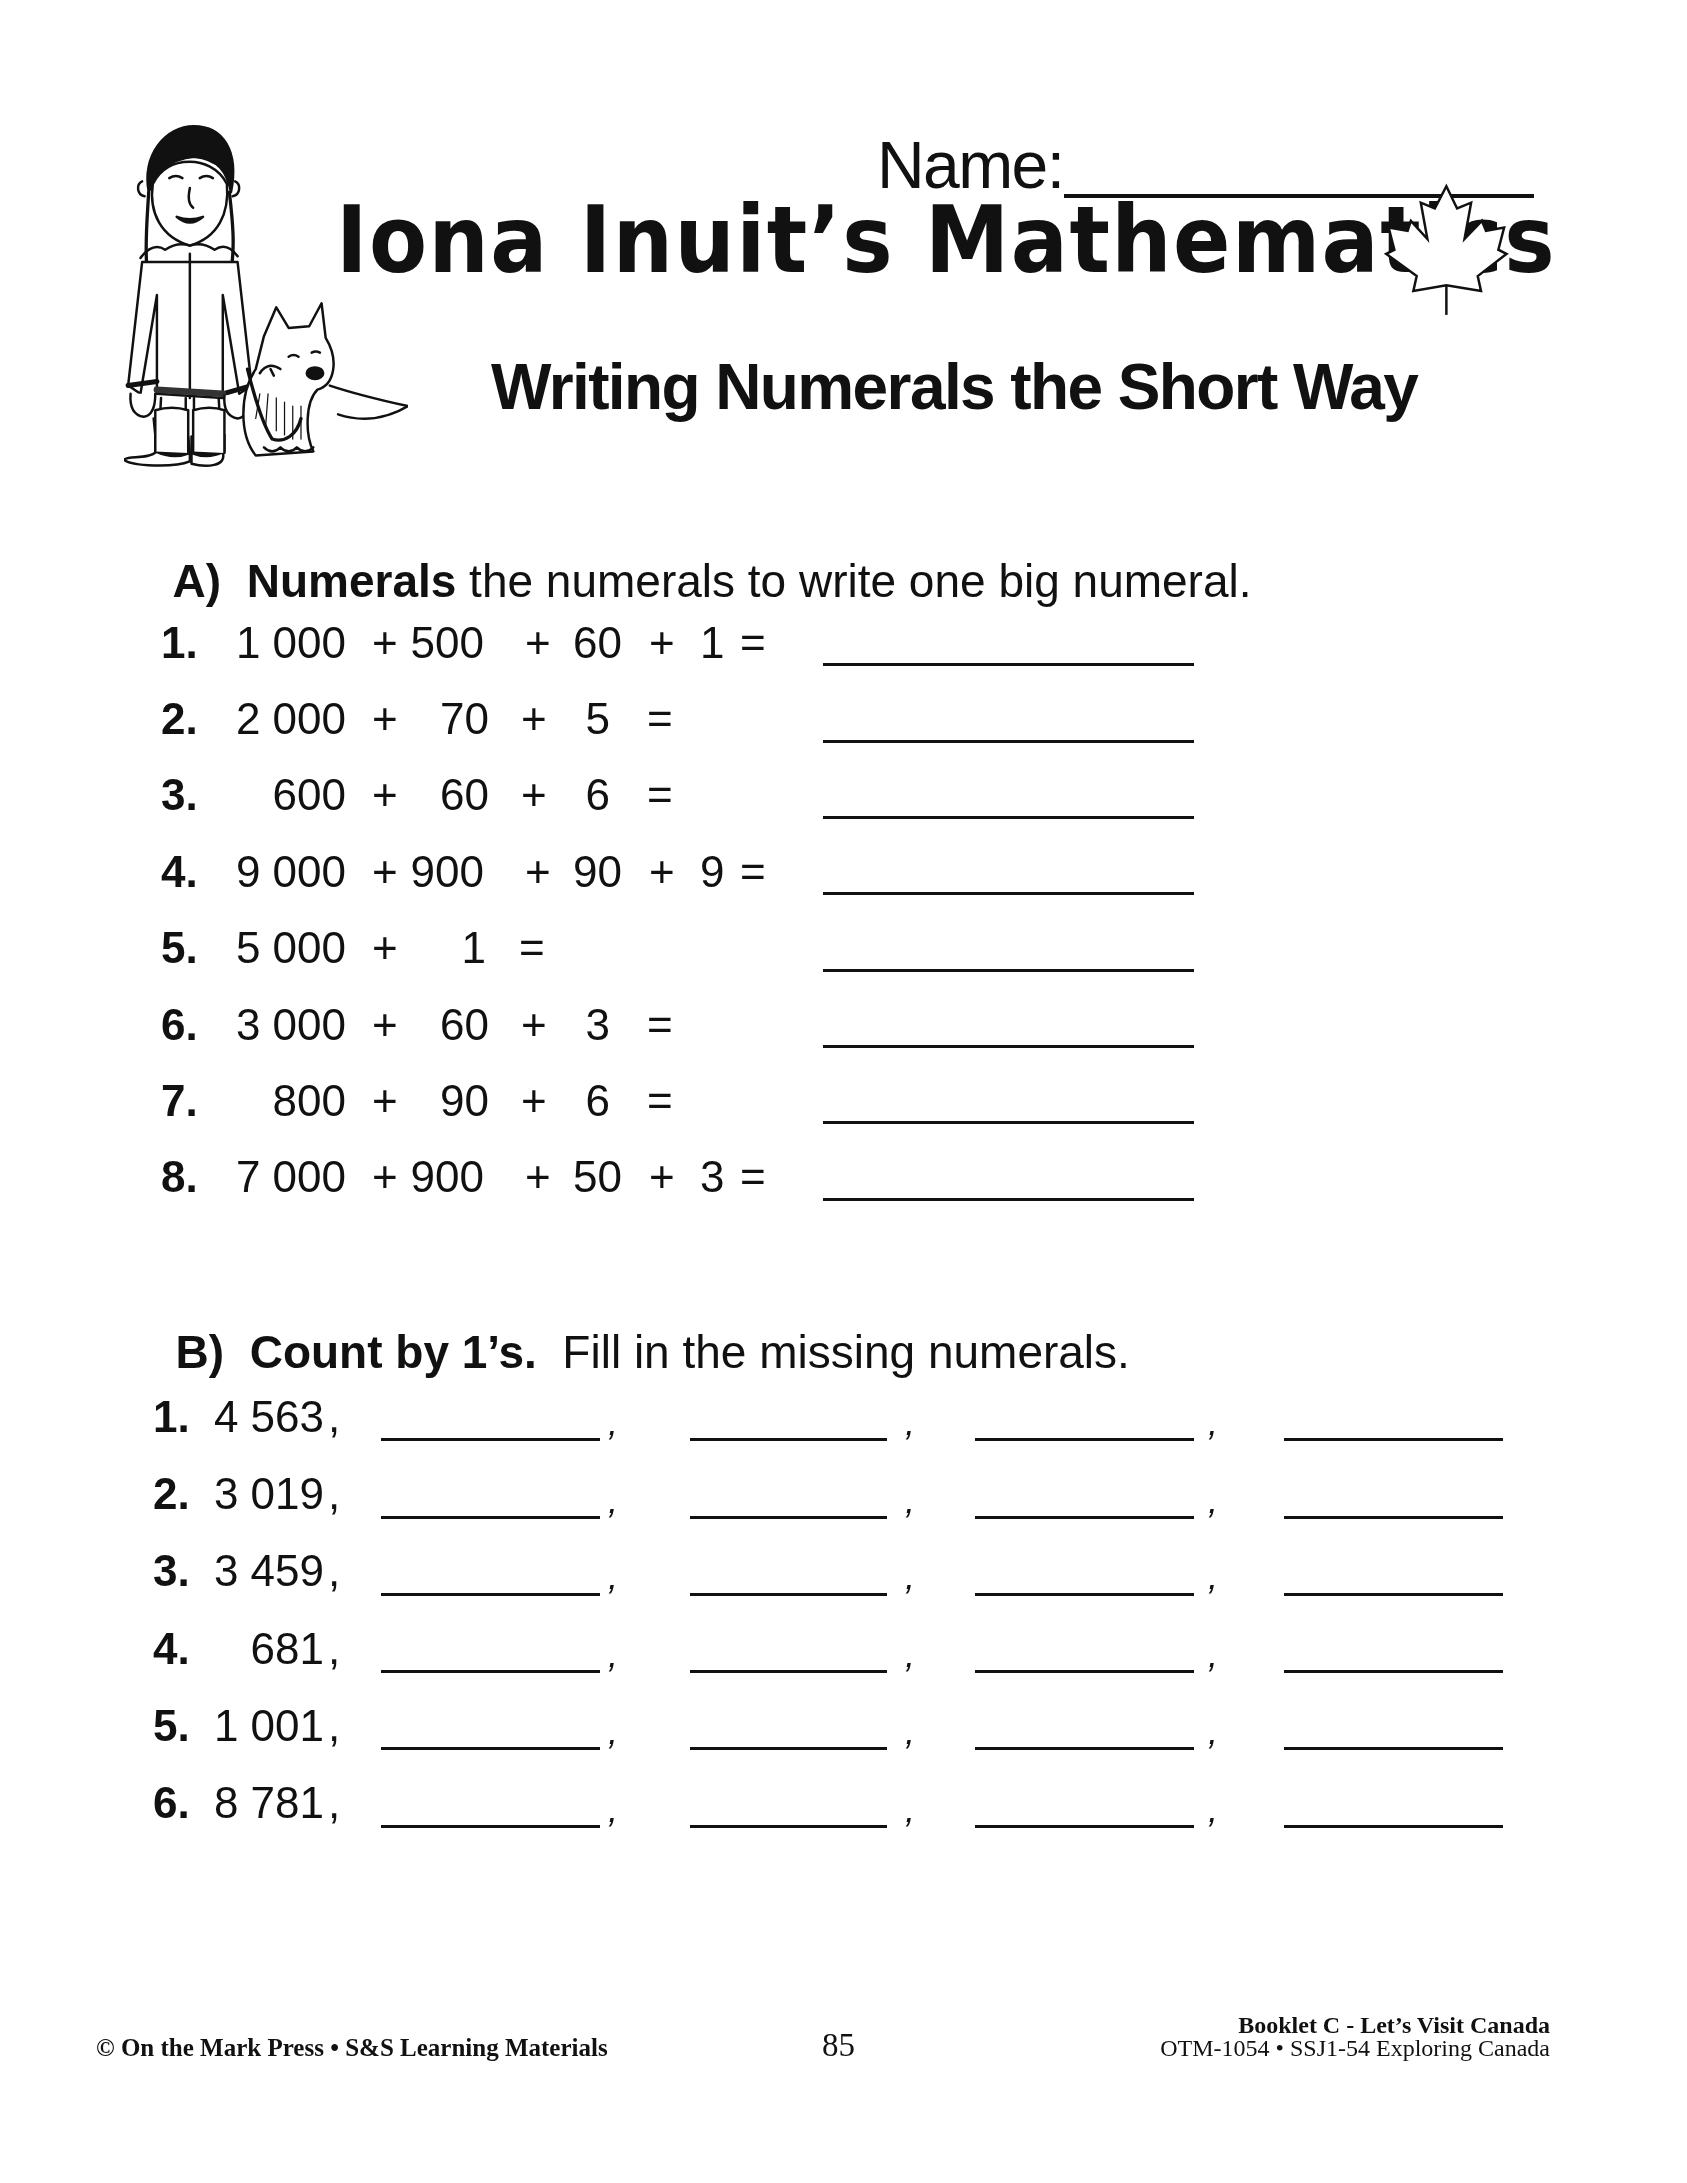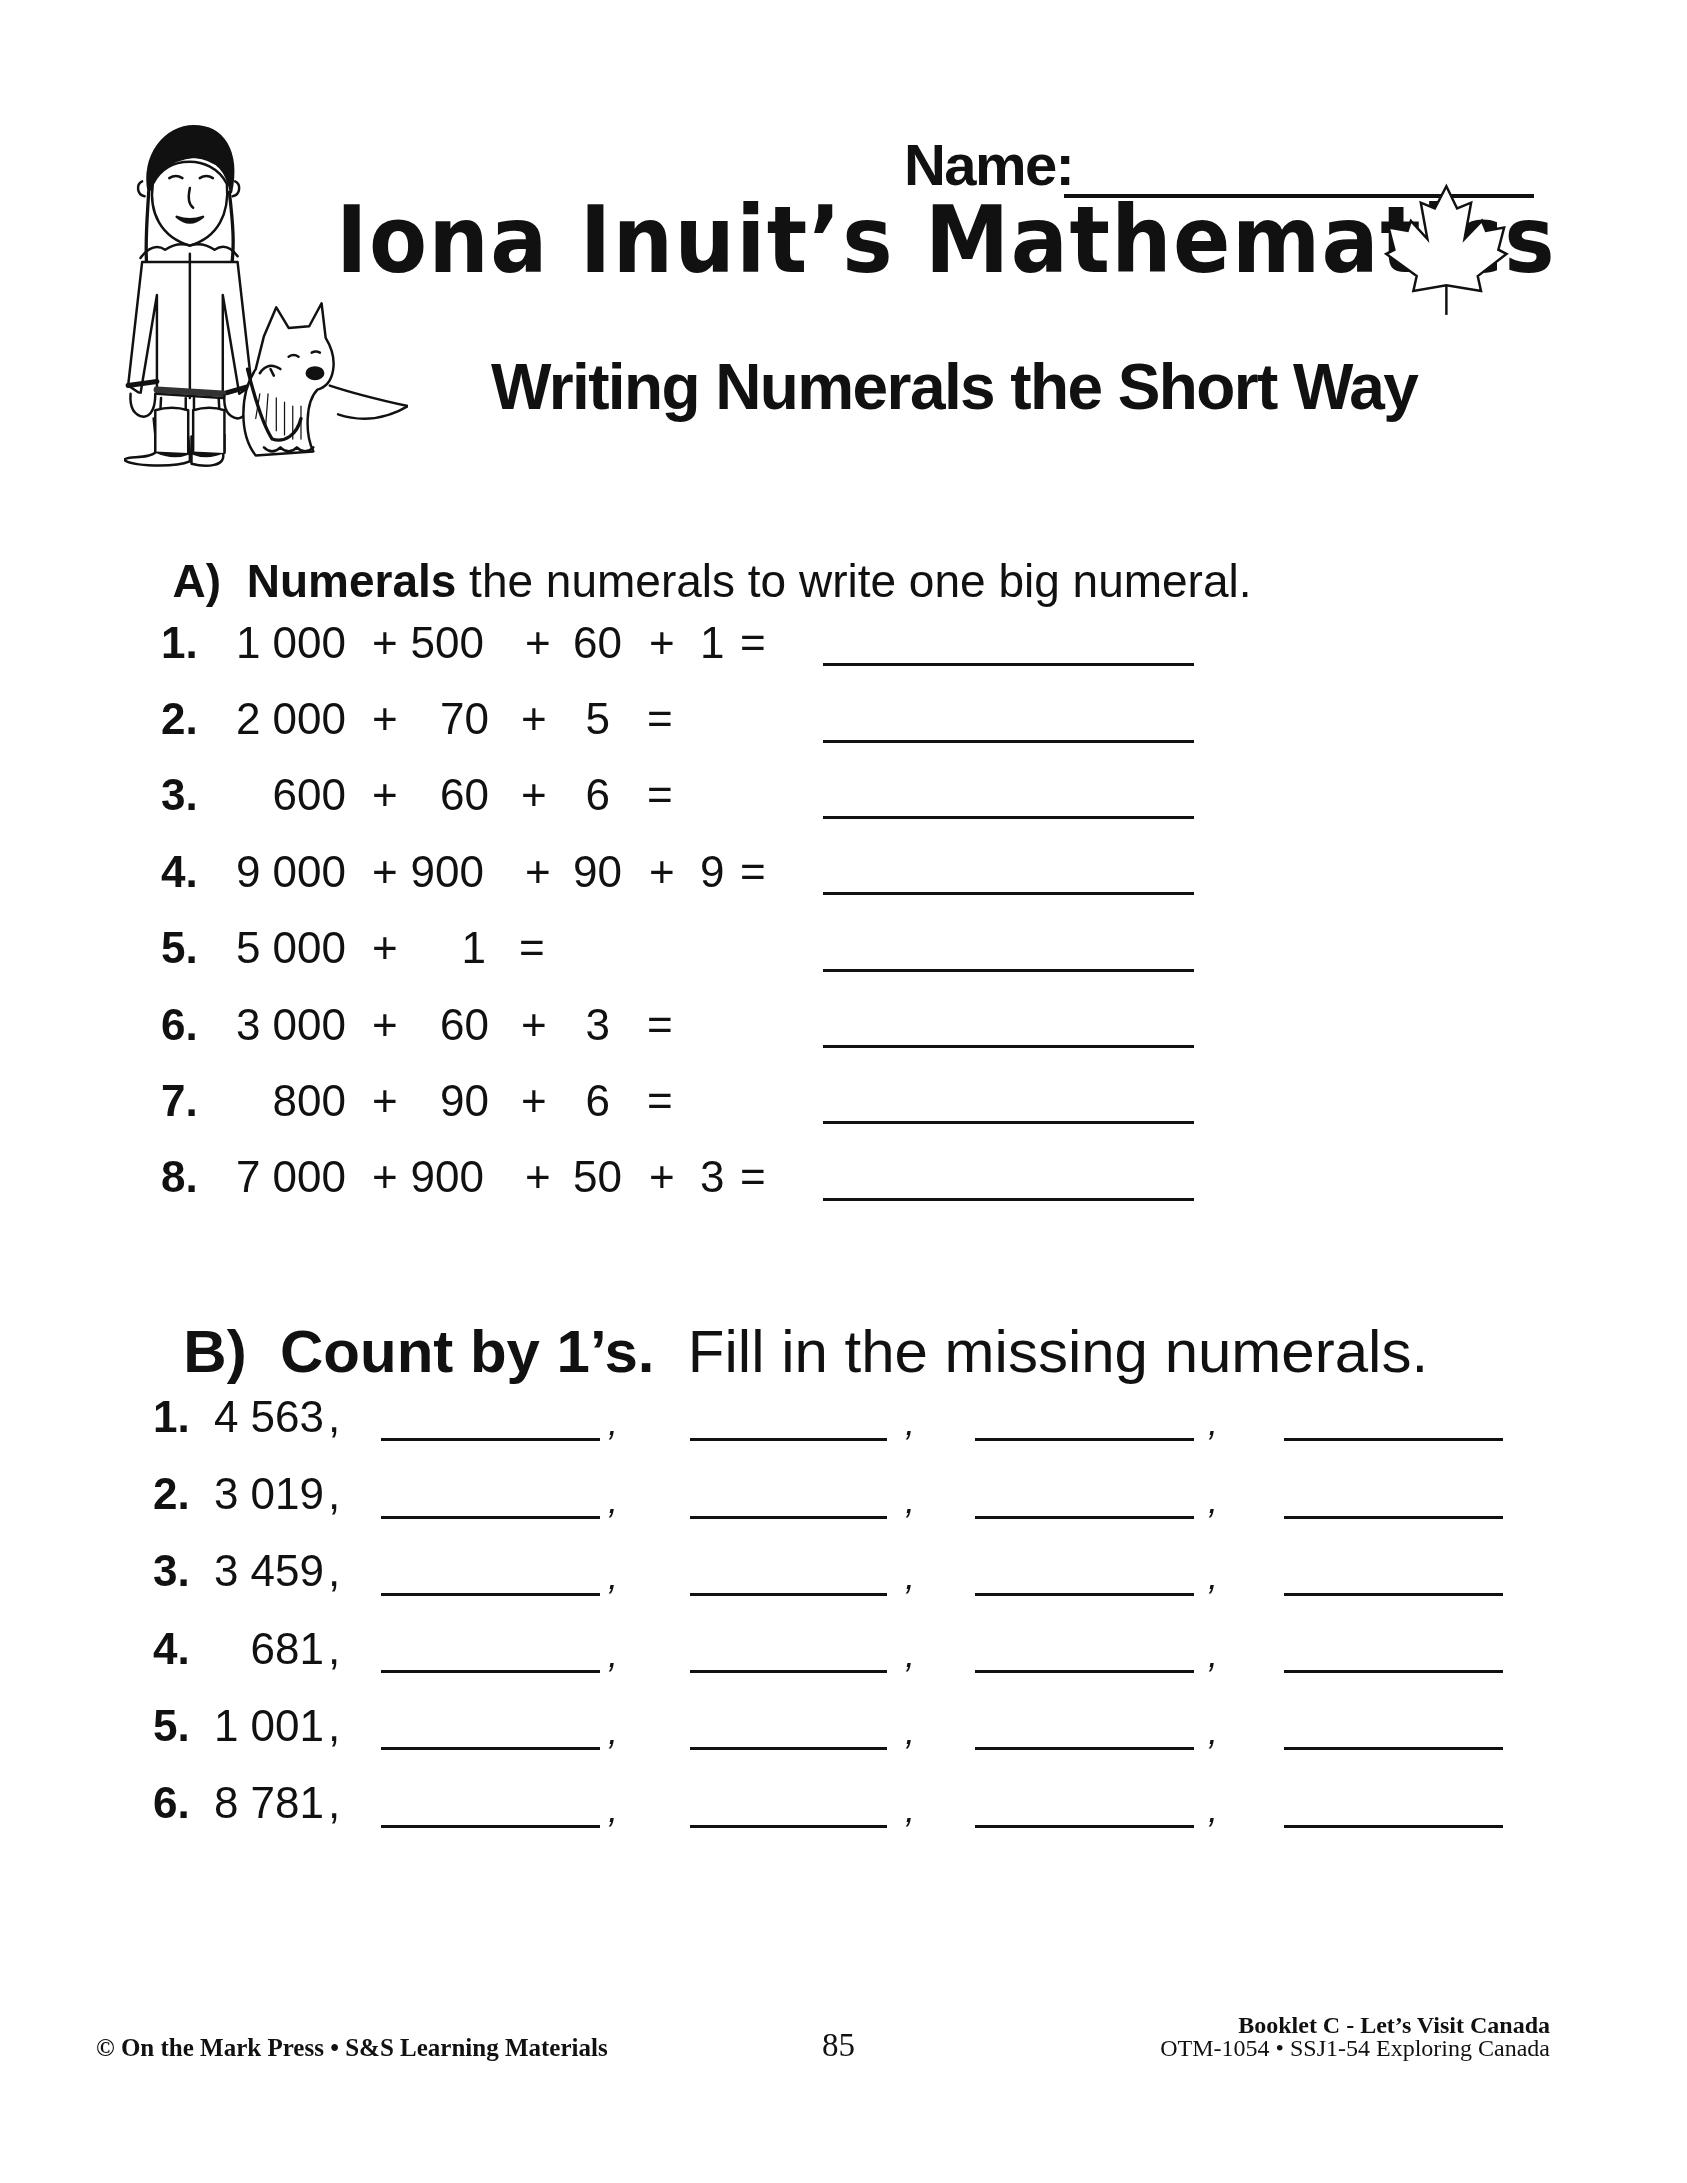--- a/index.html
+++ b/index.html
@@ -50,21 +50,21 @@
     <path d="M165 305 q10 -15 25 -5 M178 300 l4 8"></path>
     <path d="M200 285 q6 -4 12 0 M228 280 q5 -3 10 0"></path>
     <ellipse cx="232" cy="305" rx="10" ry="7" fill="#111"></ellipse>
     <path d="M250 320 C280 330 300 335 345 345 C320 360 290 365 260 355" fill="#fff"></path>
     <path d="M165 330 L160 360 M175 330 L172 370 M185 335 L185 375 M195 340 L195 380 M205 345 L205 385 M215 345 L215 385" stroke-width="1.5"></path>
     <path d="M170 395 q10 10 20 0 q10 10 20 0 q10 10 20 0"></path>
     <path d="M150 300 C160 340 170 370 180 385 C195 390 210 380 215 360" stroke-width="4"></path>
   </svg>
 </div>
 
-<div class="abs lsans" style="left:904px;top:132px;font-size:58px;font-weight:bold;letter-spacing:-1.6px;line-height:66px;">Name:</div>
+<div class="abs lsans" style="left:877px;top:132px;font-size:66px;font-weight:normal;letter-spacing:-1.6px;line-height:66px;">Name:</div>
 <div class="line" style="left:1064px;top:194px;width:470px;height:4.1px;"></div>
 
 <div class="abs sans" style="left:336px;top:183px;font-size:92px;font-weight:bold;line-height:115px;letter-spacing:1.6px;white-space:nowrap;transform:scaleX(0.92);transform-origin:left center;">Iona Inuit’s Mathematics</div>
 
 <div class="abs" style="left:1368px;top:173px;width:165px;height:165px;">
   <svg width="165" height="165" viewBox="0 0 200 200" fill="#fff" stroke="#111" stroke-width="3" stroke-linejoin="miter">
     <path d="M95 16 L108 43 L125 36 L117 80 L138 58 L143 70 L165 66 L158 93 L168 98 L133 125 L137 143 L95 136 L55 143 L59 125 L22 98 L32 93 L25 66 L48 70 L52 58 L72 80 L64 36 L81 43 Z"></path>
     <path d="M95 136 L95 172" fill="none"></path>
   </svg>
 </div>
@@ -155,21 +155,21 @@
       <span class="cell" style="right: 1203px; text-align: right;">900</span>
       <span class="cell" style="left: 525px;">+</span>
       <span class="cell" style="right: 1065px; text-align: right;">50</span>
       <span class="cell" style="left: 649px;">+</span>
       <span class="cell" style="left: 700px;">3</span>
       <span class="cell" style="left: 740px;">=</span>
     </div>
     <div class="line" style="left: 823px; top: 1198px; width: 371px;"></div>
   </div>
 
-<div class="abs lsans" style="left:150px;top:1265px;font-size:60px;line-height:58px;white-space:pre;">
+<div class="abs lsans" style="left:150px;top:1265px;font-size:46px;line-height:58px;white-space:pre;">
   <span style="font-weight:bold;">B)</span><span>  </span><span style="font-weight:bold;">Count by 1’s.</span><span>  Fill in the missing numerals.</span>
 </div>
 
 <div id="sectionB">
     <div class="abs lsans" style="left: 0px; top: 1394px; width: 1687px; height: 49px; font-size: 44px; line-height: 46px;">
       <span class="cell" style="left: 153px; font-weight: bold;">1.</span>
       <span class="cell" style="right: 1363px; text-align: right;">4 563</span>
       <span class="cell" style="left: 328px;">,</span>
     </div>
     <div class="line" style="left: 381px; top: 1438px; width: 219px;"></div>

